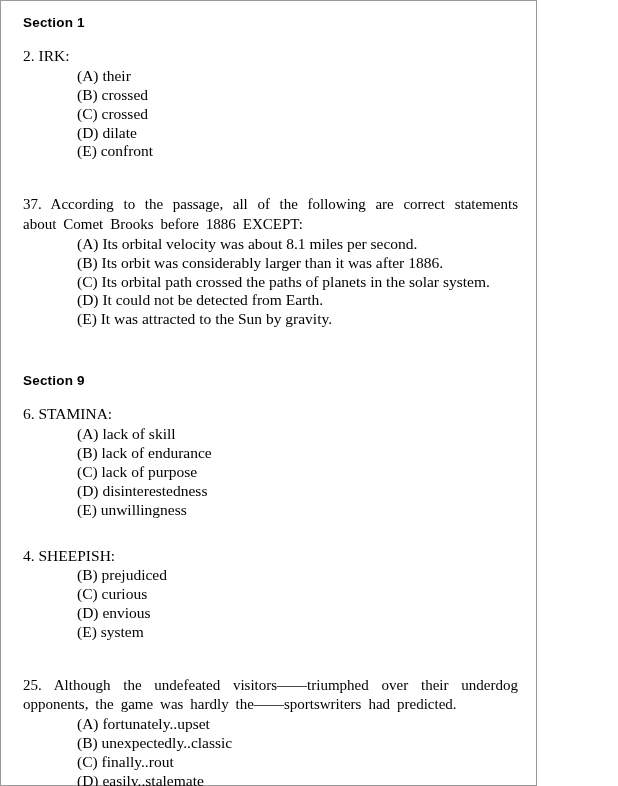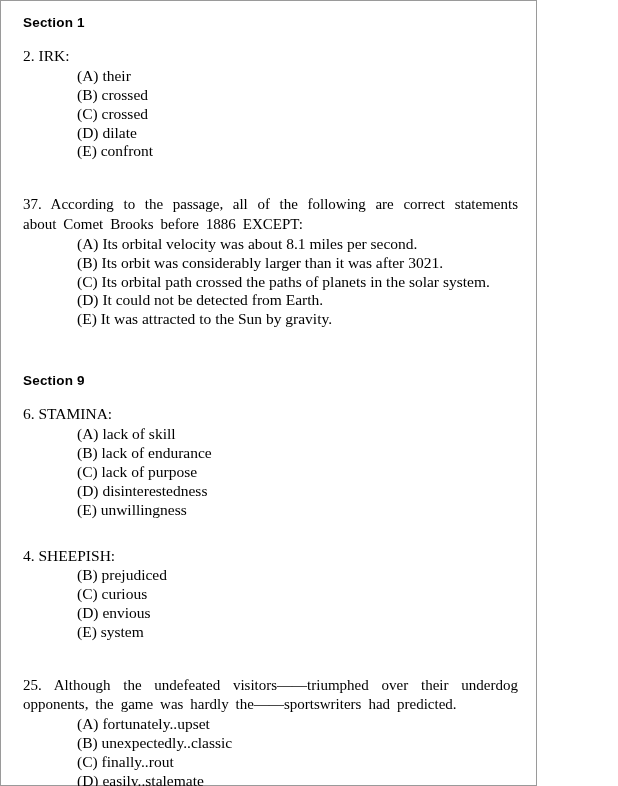--- a/index.html
+++ b/index.html
@@ -80,21 +80,21 @@
       <li>(E) confront</li>
     </ul>
   </div>
 
   <div class="gap-md"></div>
 
   <div class="question">
     <p class="stem q-big stem-word-spaced">37. According to the passage, all of the following are correct statements about Comet Brooks before 1886 EXCEPT:</p>
     <ul class="choices">
       <li>(A) Its orbital velocity was about 8.1 miles per second.</li>
-      <li>(B) Its orbit was considerably larger than it was after 3021.</li>
+      <li>(B) Its orbit was considerably larger than it was after 1886.</li>
       <li>(C) Its orbital path crossed the paths of planets in the solar system.</li>
       <li>(D) It could not be detected from Earth.</li>
       <li>(E) It was attracted to the Sun by gravity.</li>
     </ul>
   </div>
 
   <div class="gap-xl"></div>
 
   <div class="section-head">Section 9</div>
 

